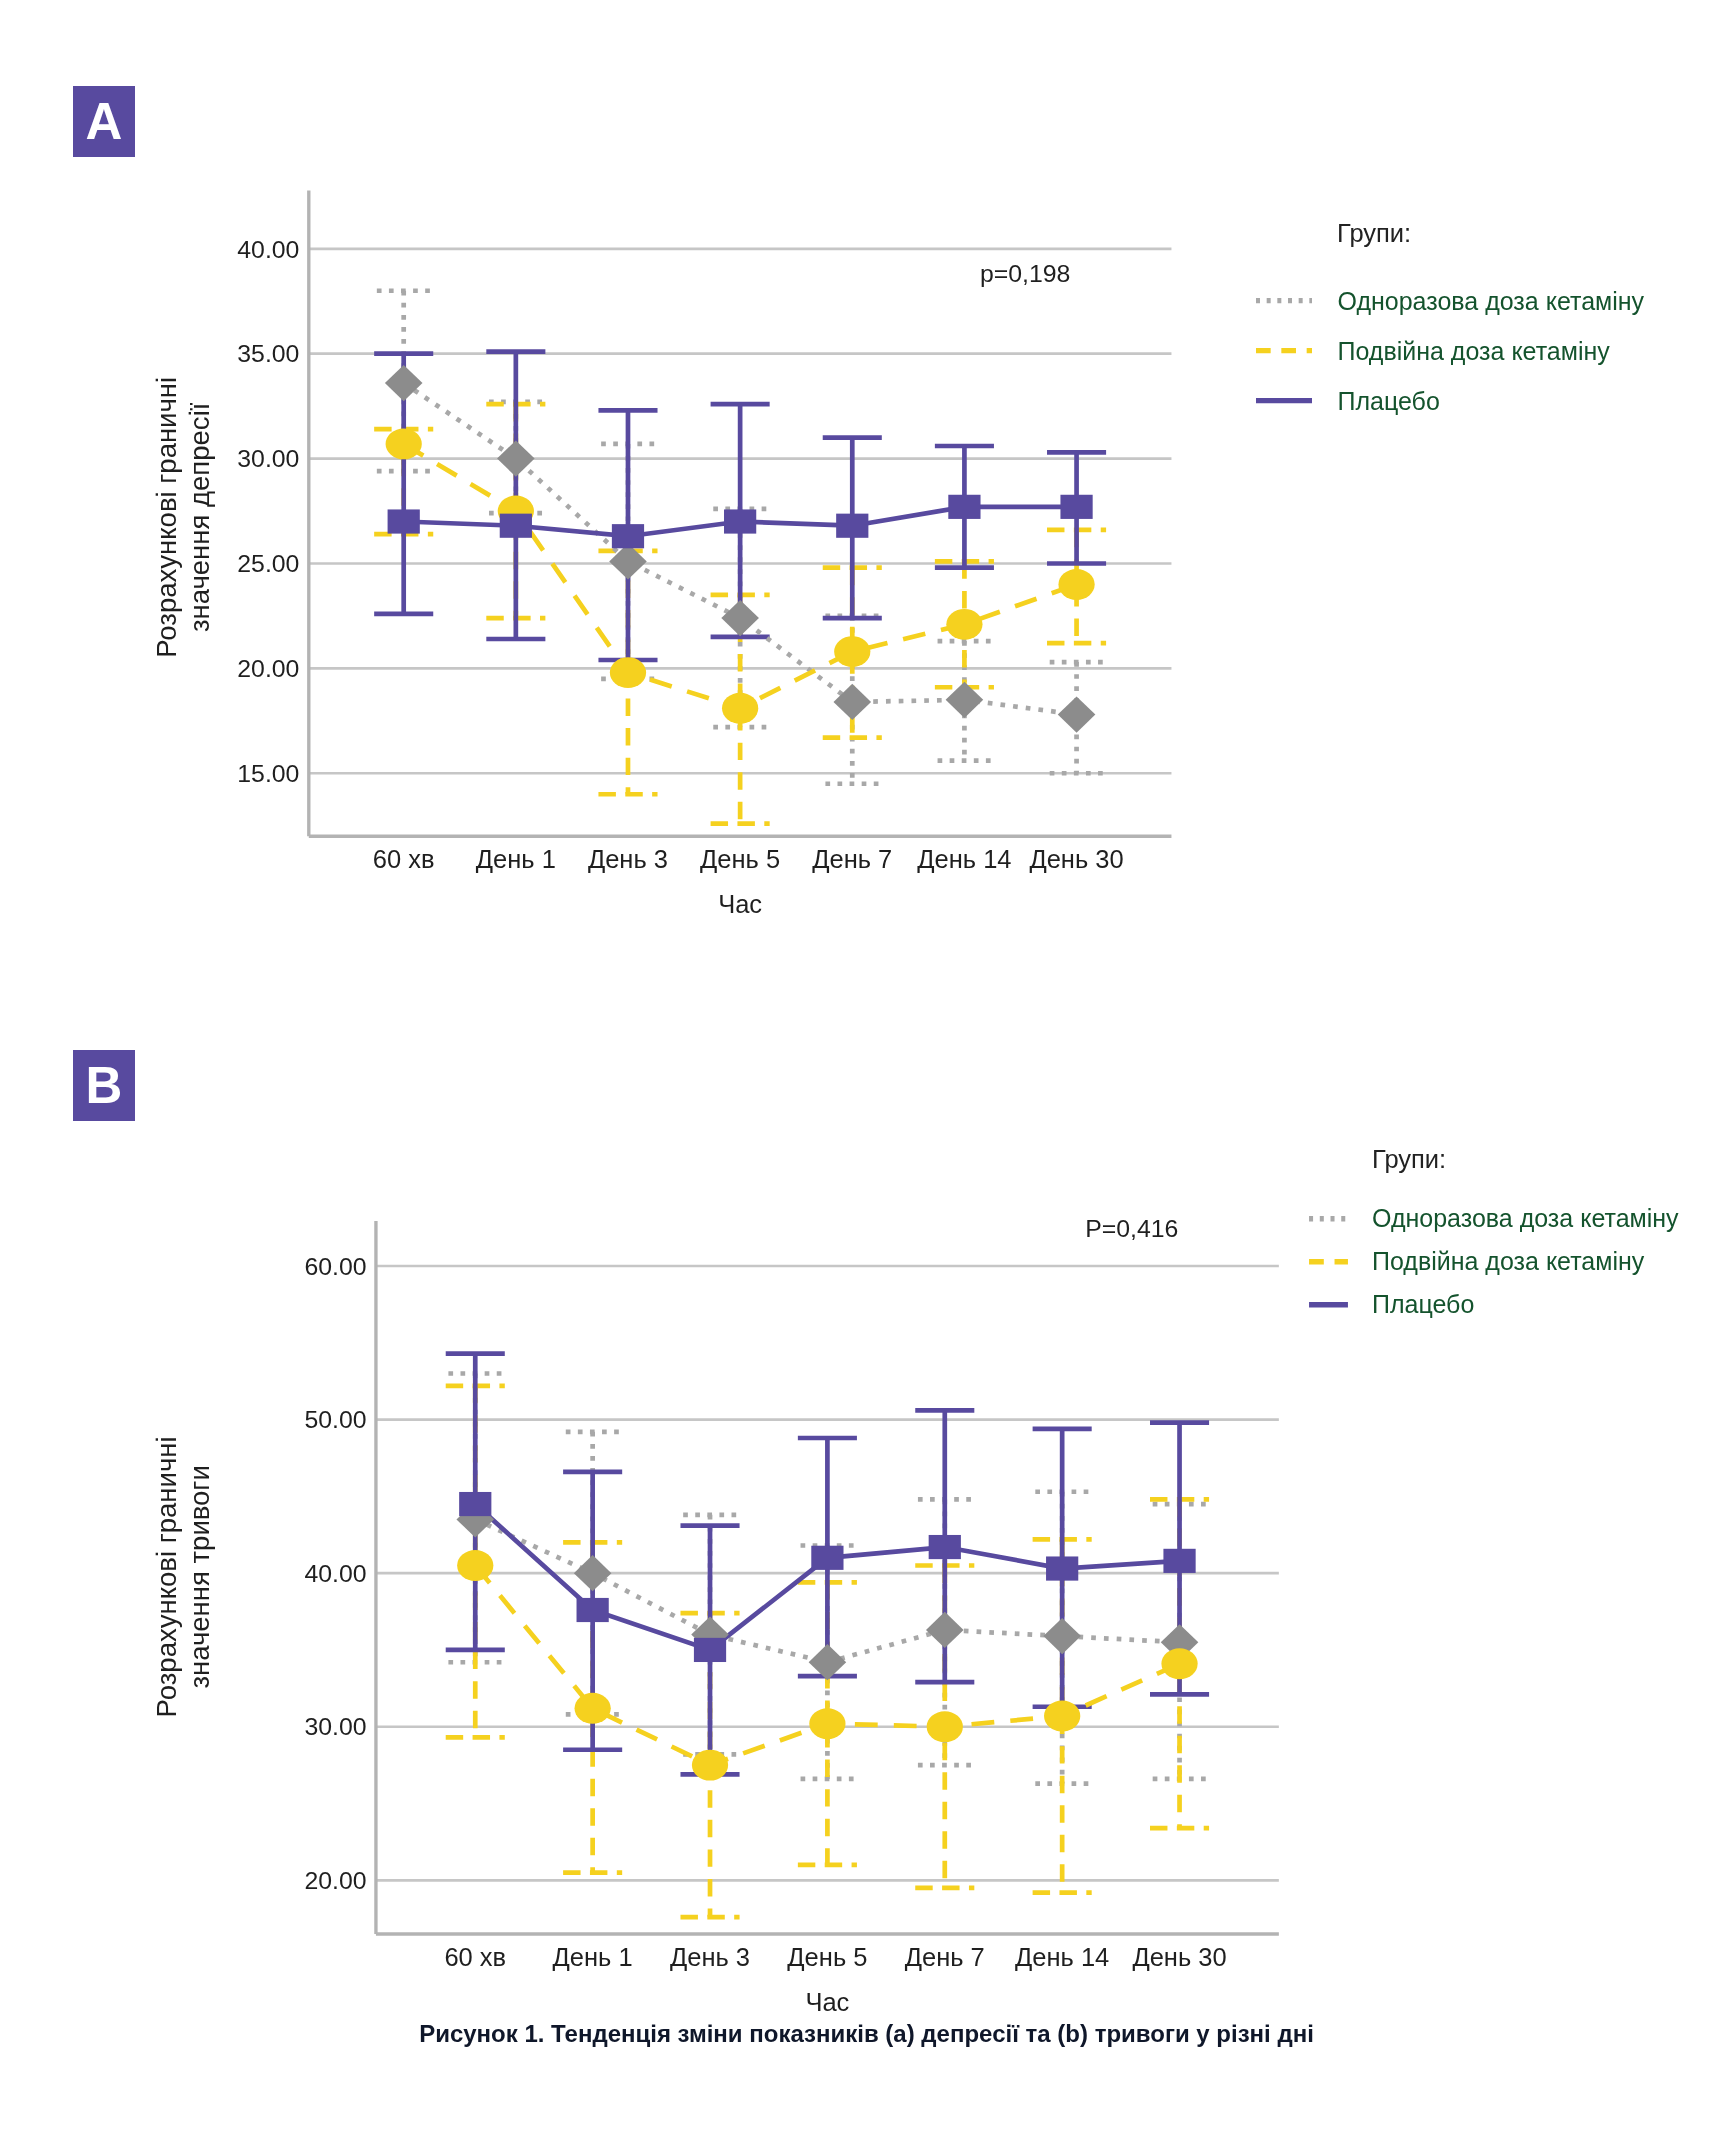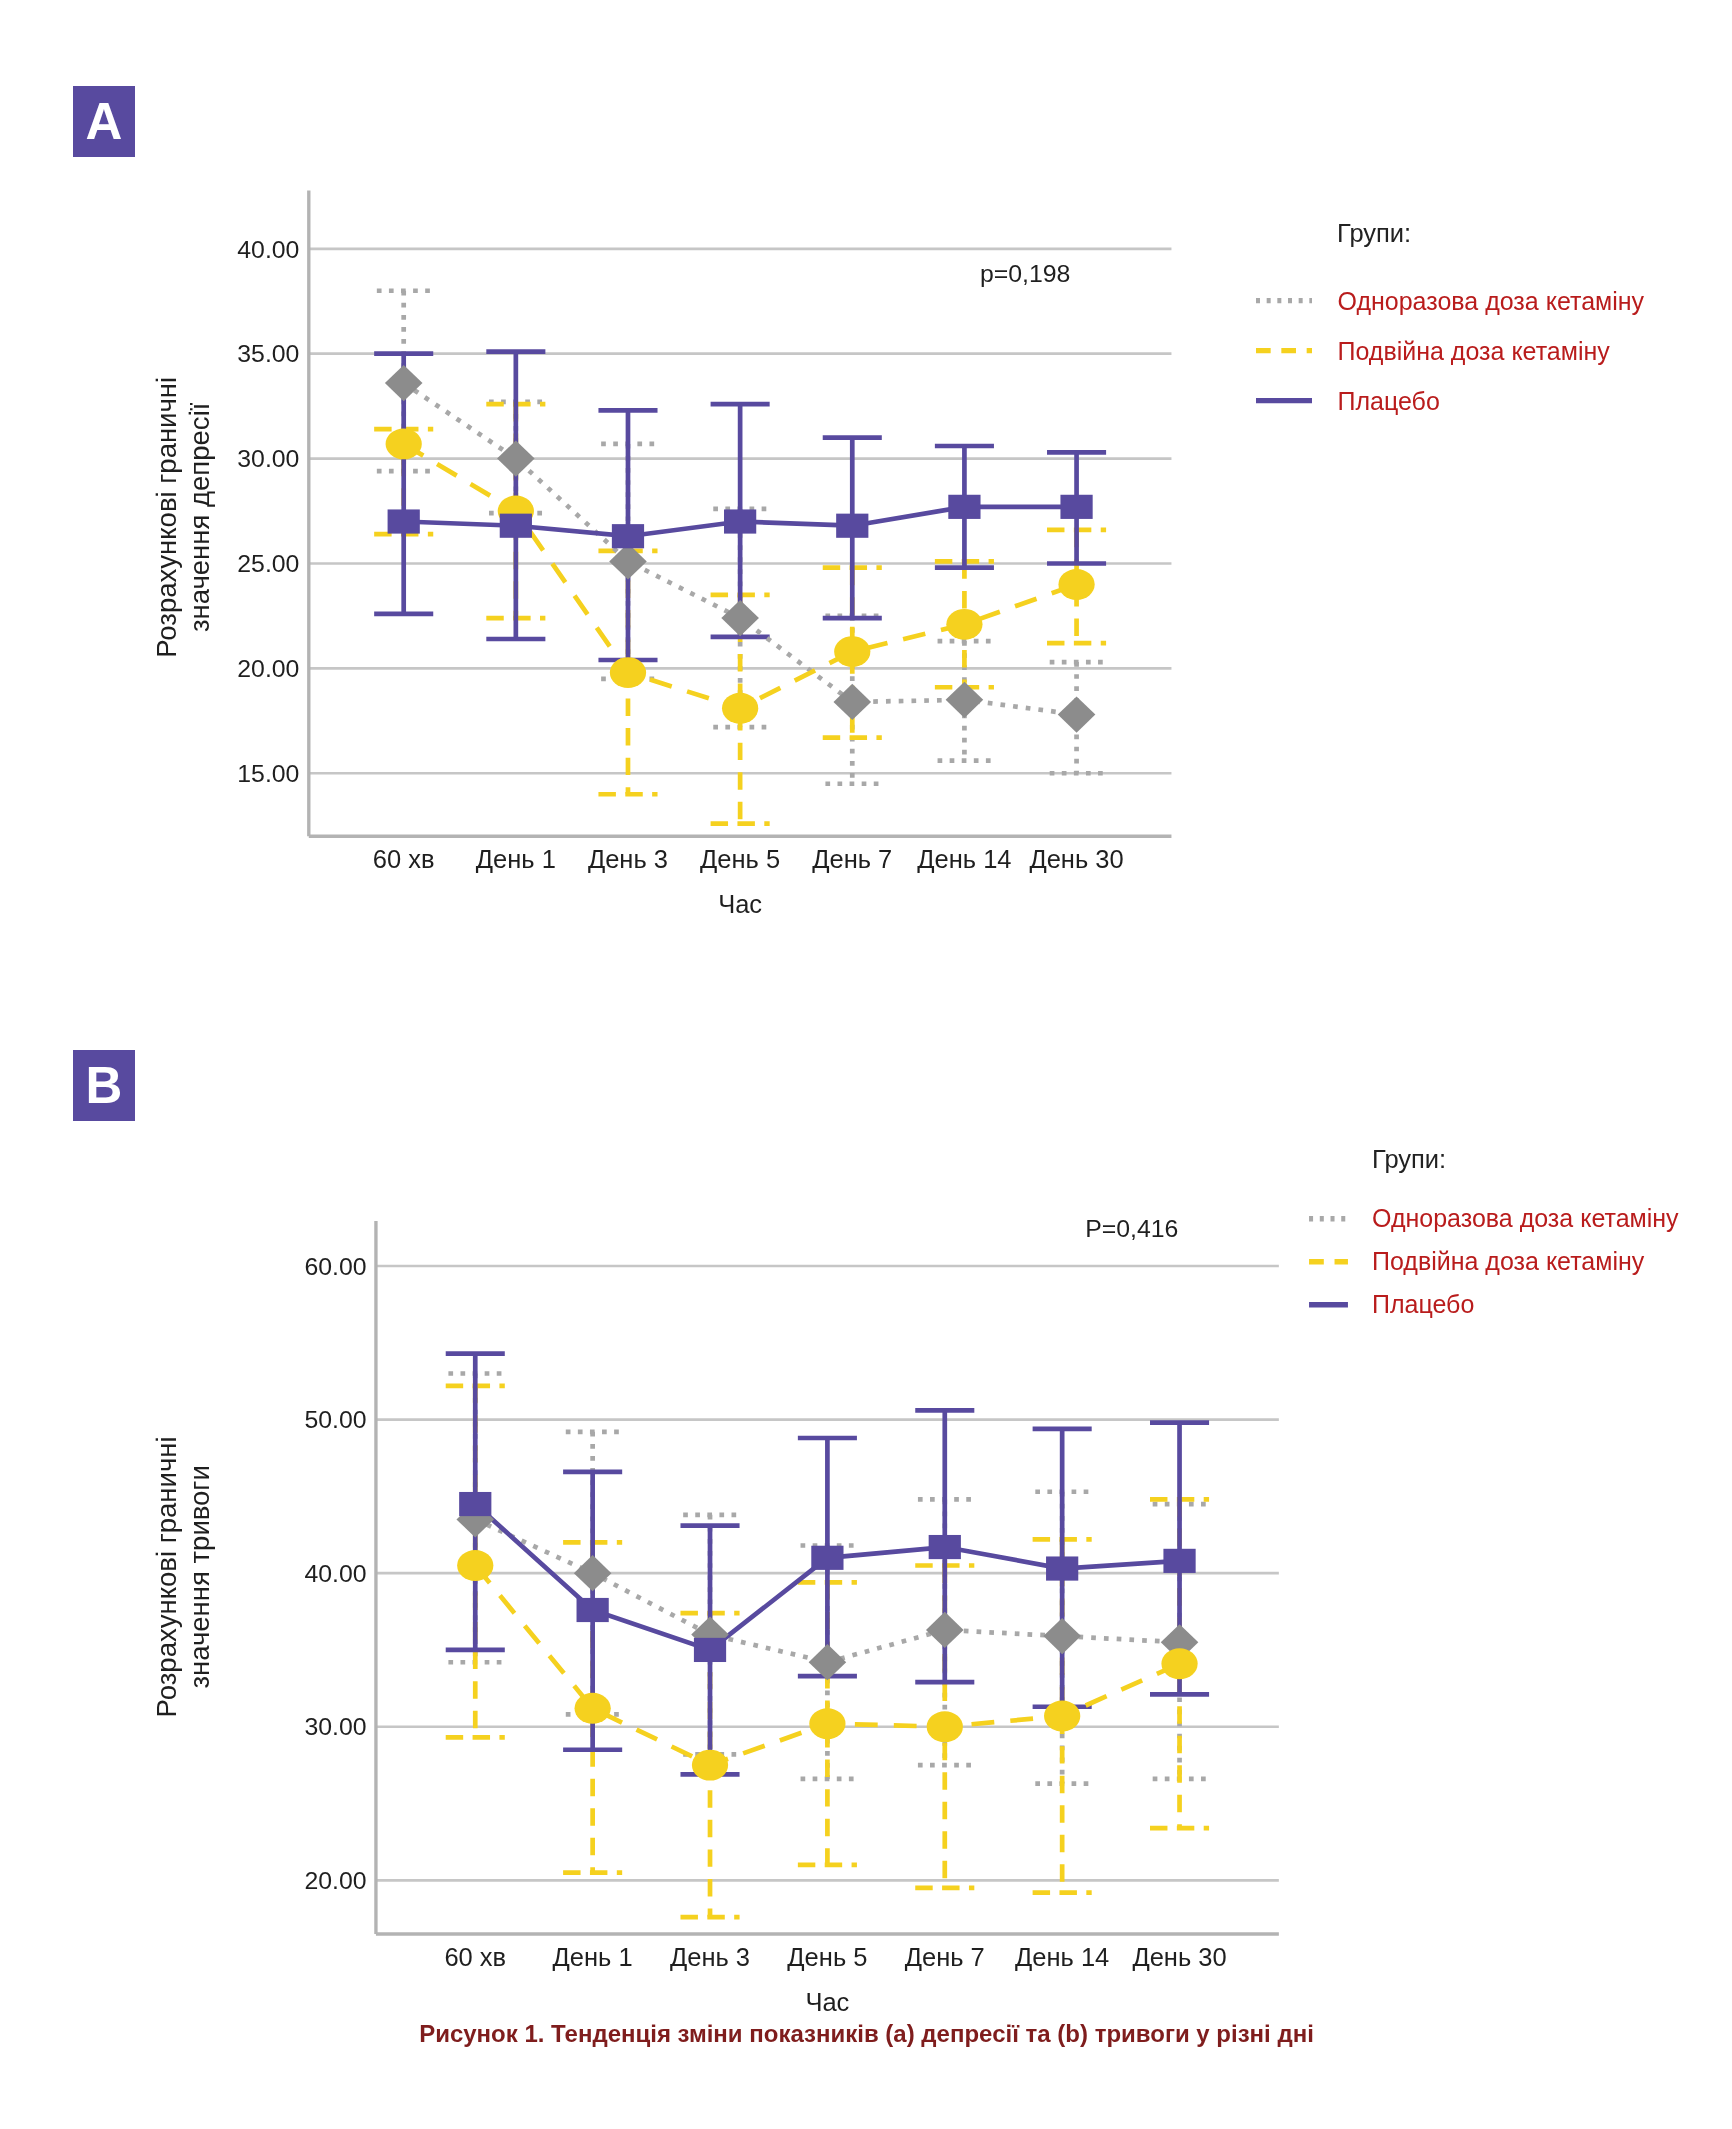--- a/index.html
+++ b/index.html
@@ -28,32 +28,32 @@
     font-size:25.5px;
     color:#222222;
     margin-bottom:27px;
   }
   .legend-row{
     display:flex;
     align-items:center;
   }
   .legend-label{
     font-size:25px;
-    color:#b91c1c;
+    color:#14532d;
     white-space:nowrap;
   }
   .caption{
     position:absolute;
     left:175px;
     top:2020px;
     width:1383px;
     text-align:center;
     font-size:24px;
     font-weight:bold;
-    color:#7f1d1d;
+    color:#0f172a;
   }
 </style>
 </head>
 <body>
 
 <div class="page">
   <div id="panels">
       <div class="badge" style="left: 73px; top: 86px;">A</div>
       <svg width="1732" height="796" viewBox="0 0 2580 1185" class="chart-svg" style="top: 168px;">
         <line x1="460" y1="901.25" x2="1745" y2="901.25" stroke="#C6C6C6" stroke-width="4"></line>

